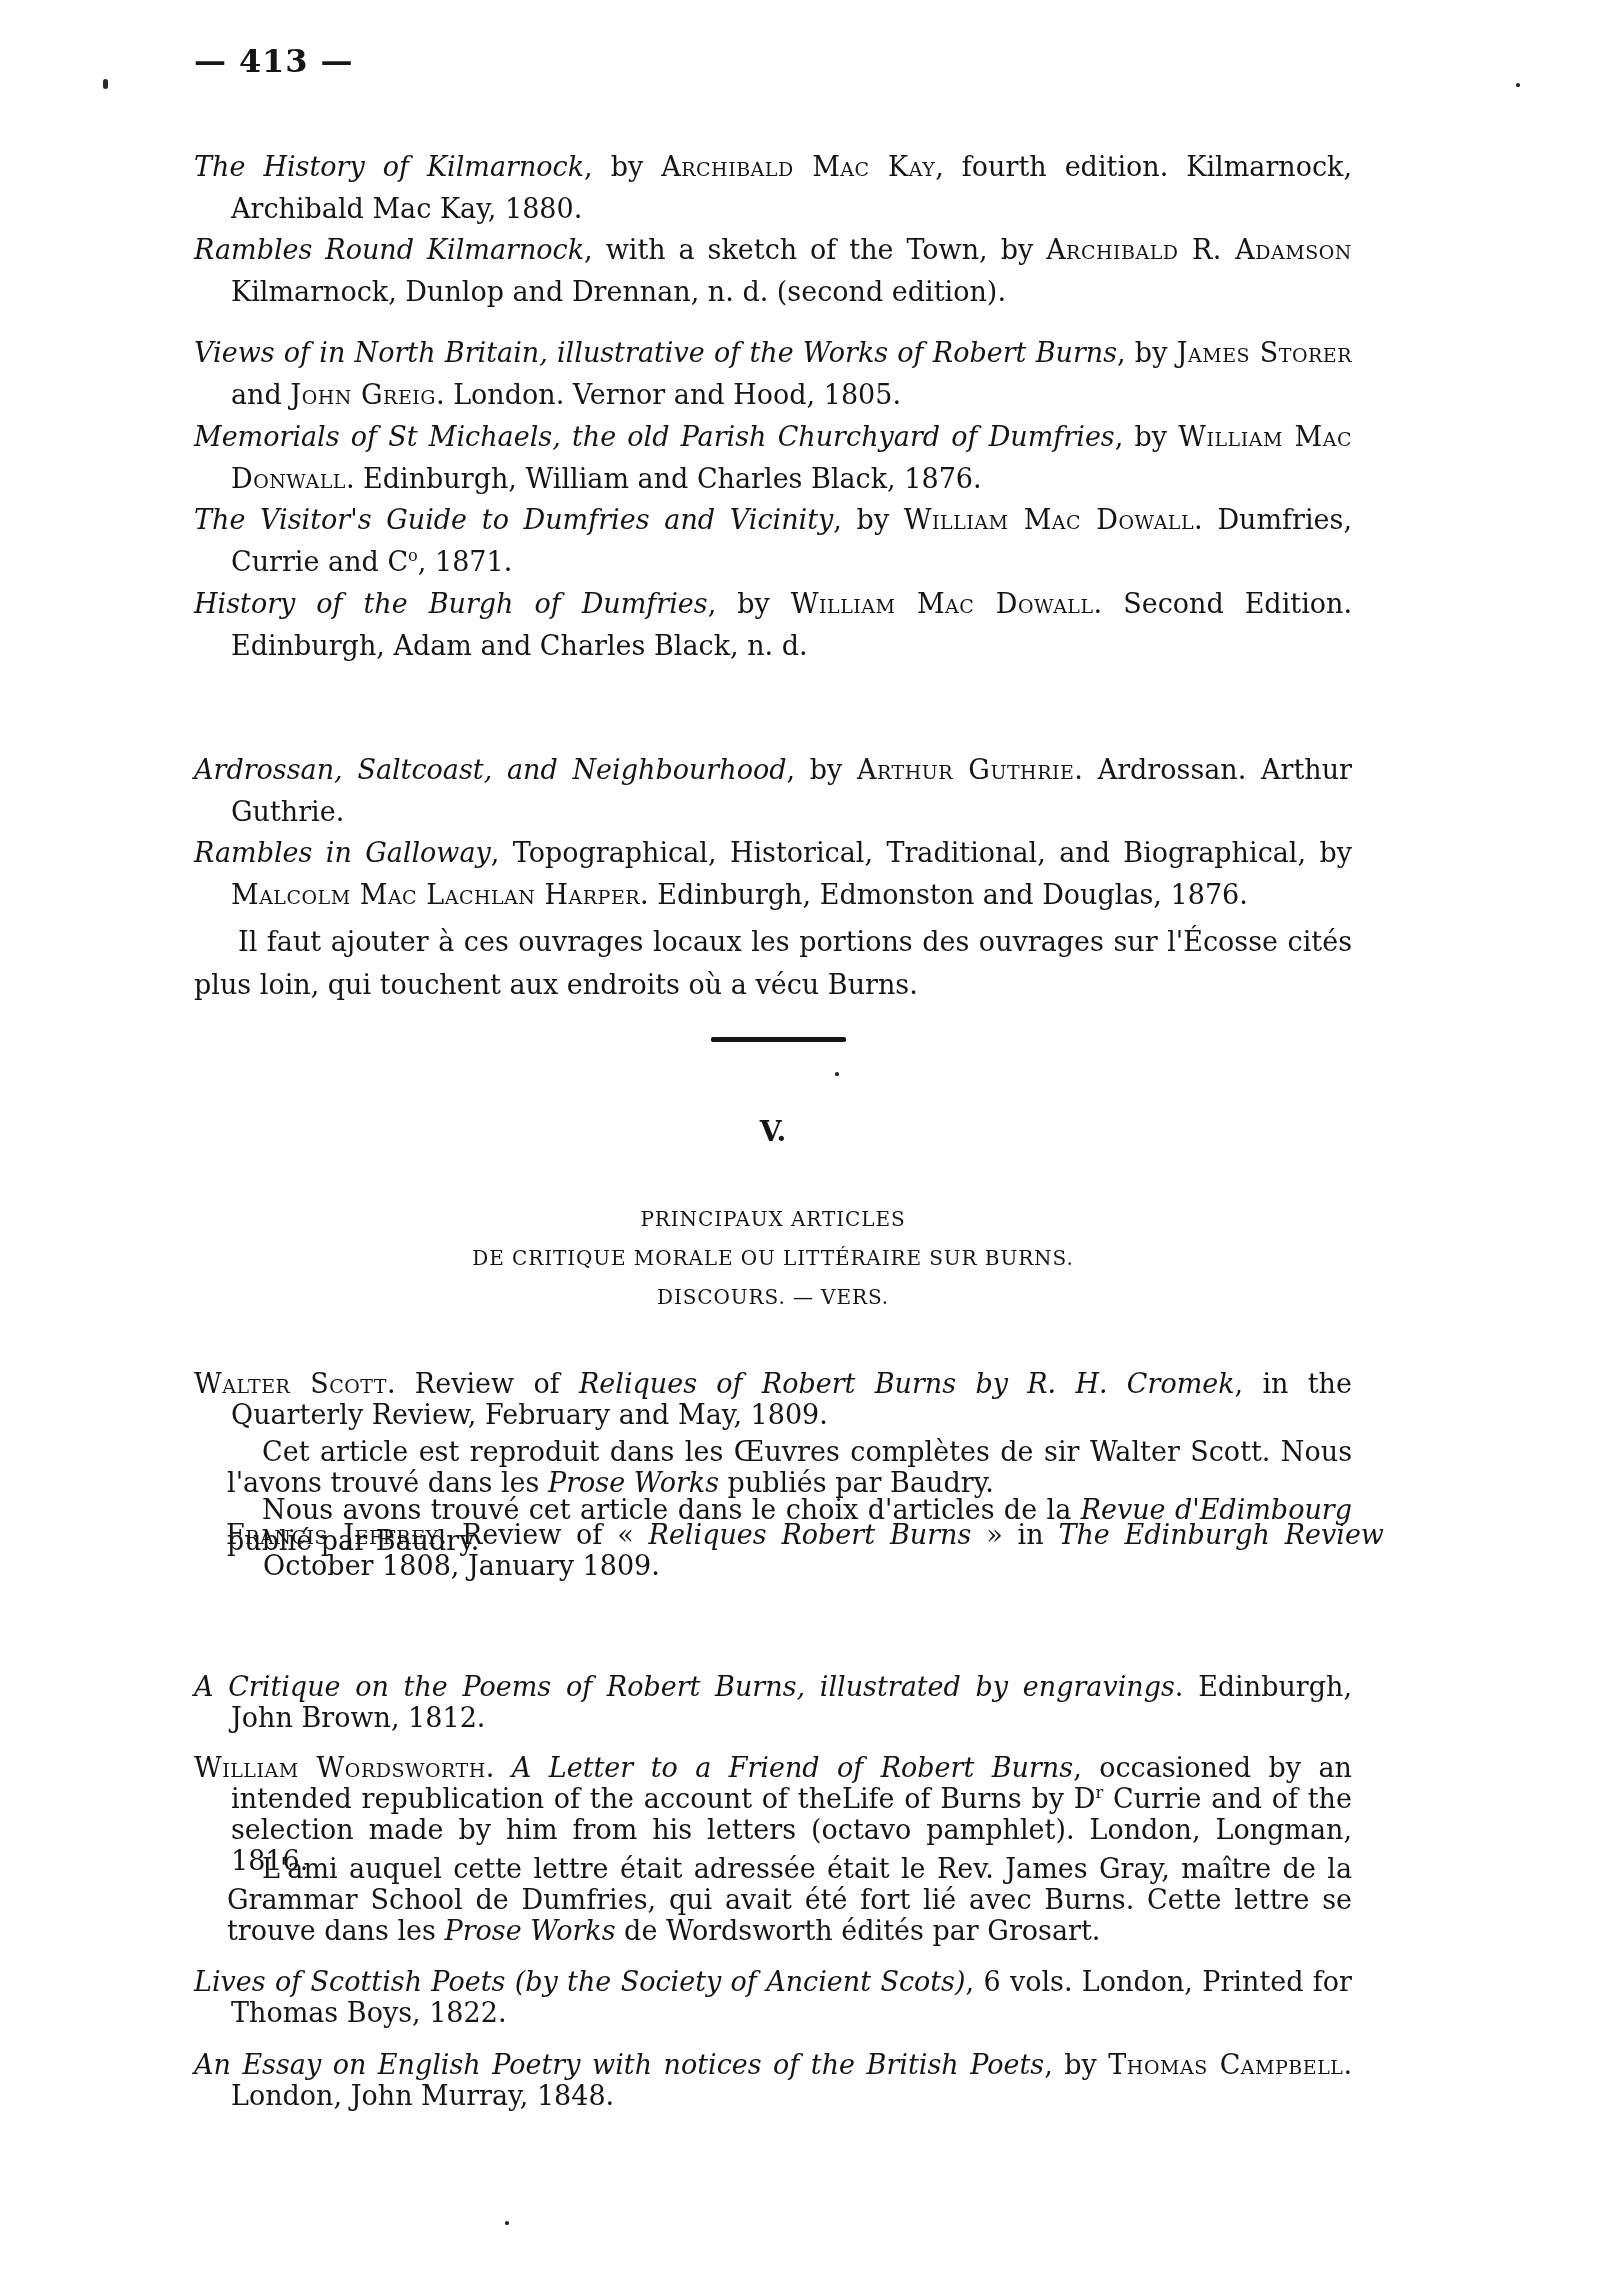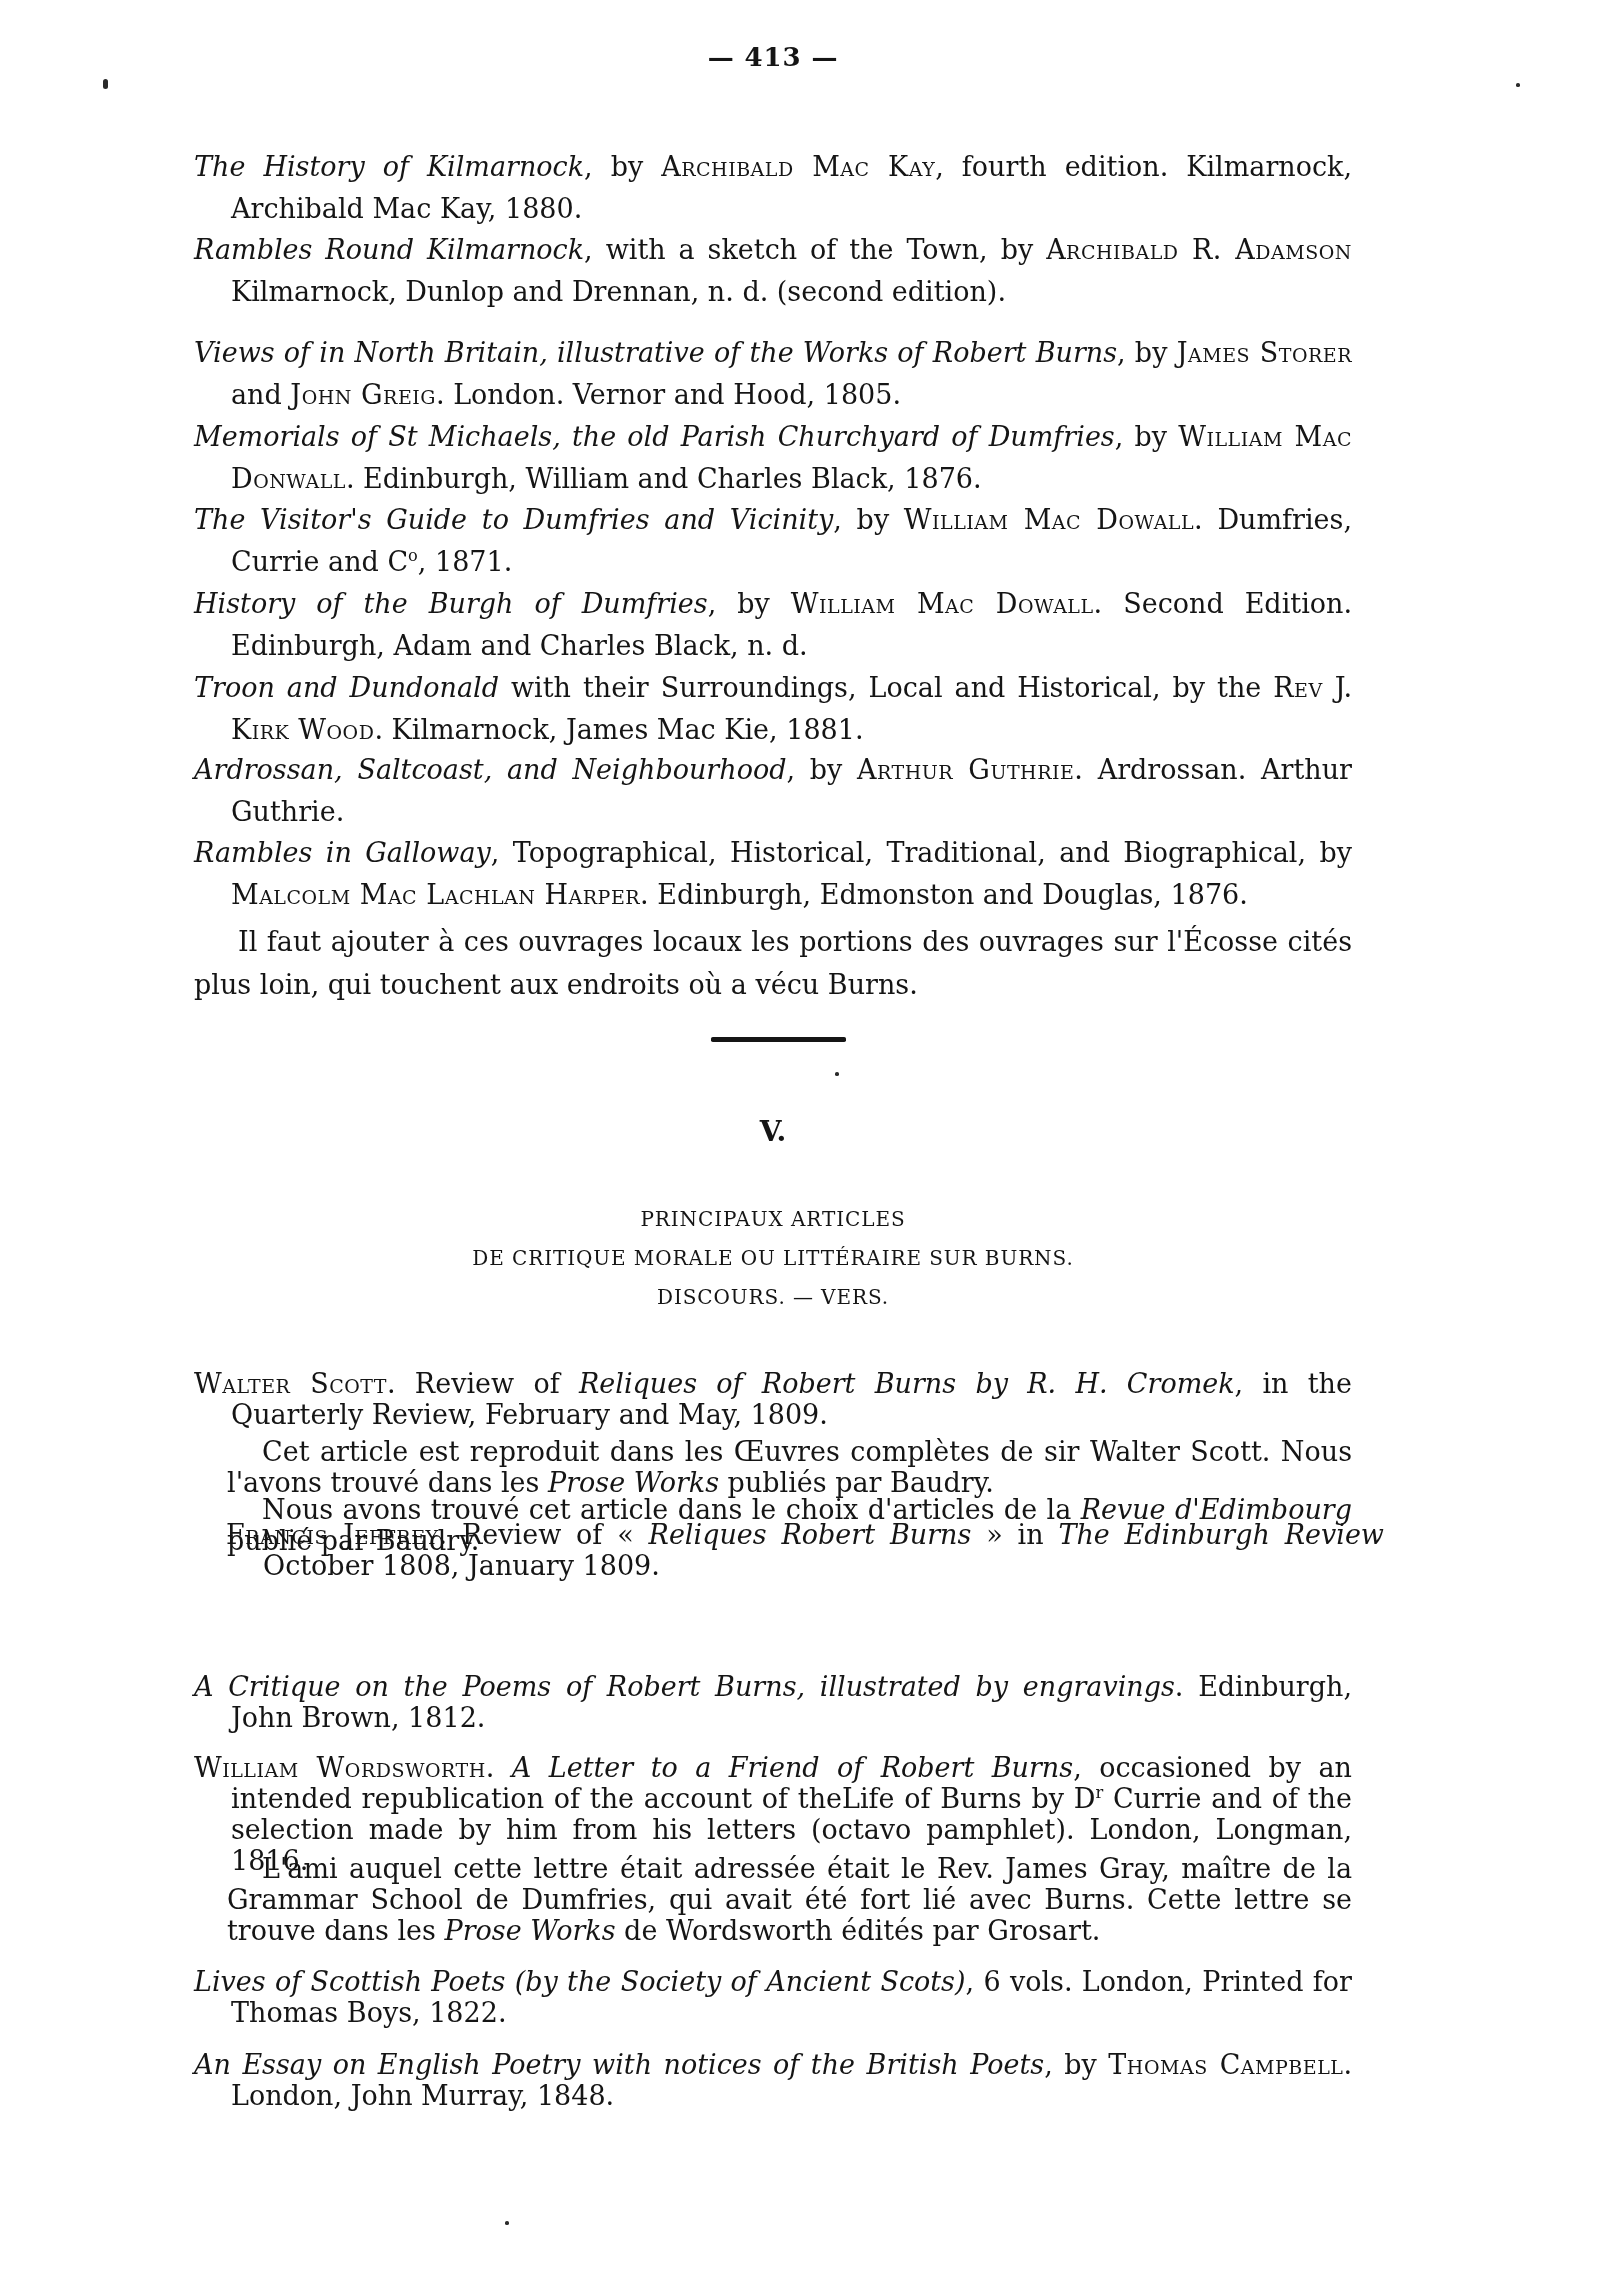--- a/index.html
+++ b/index.html
@@ -17,22 +17,22 @@
     font-size: 27px;
     overflow: hidden;
   }
   .blk {
     position: absolute;
     left: 194px;
     width: 1158px;
     box-sizing: border-box;
   }
   .page-number {
-    text-align: center;
-    font-size: 26px;
+    text-align: left;
+    font-size: 32px;
     letter-spacing: 0.9px;
     font-weight: bold;
   }
   .bib-entry {
     line-height: 42px;
     padding-left: 37px;
     text-indent: -37px;
     text-align: justify;
   }
   .closing-note {
@@ -87,21 +87,20 @@
 <div class="page">
 
   <div class="blk page-number" style="top:42px;">— 413 —</div>
 
   <div class="blk bib-entry" style="top:146px;"><span class="seg-i">The History of Kilmarnock</span><span>, by </span><span class="seg-sc">Archibald Mac Kay</span><span>, fourth edition. Kilmarnock, Archibald Mac Kay, 1880.</span></div>
   <div class="blk bib-entry" style="top:229px;"><span class="seg-i">Rambles Round Kilmarnock</span><span>, with a sketch of the Town, by </span><span class="seg-sc">Archibald R. Adamson</span><span> Kilmarnock, Dunlop and Drennan, n. d. (second edition).</span></div>
   <div class="blk bib-entry" style="top:332px;"><span class="seg-i">Views of in North Britain, illustrative of the Works of Robert Burns</span><span>, by </span><span class="seg-sc">James Storer</span><span> and </span><span class="seg-sc">John Greig</span><span>. London. Vernor and Hood, 1805.</span></div>
   <div class="blk bib-entry" style="top:416px;"><span class="seg-i">Memorials of St Michaels, the old Parish Churchyard of Dumfries</span><span>, by </span><span class="seg-sc">William Mac Donwall</span><span>. Edinburgh, William and Charles Black, 1876.</span></div>
   <div class="blk bib-entry" style="top:499px;"><span class="seg-i">The Visitor's Guide to Dumfries and Vicinity</span><span>, by </span><span class="seg-sc">William Mac Dowall</span><span>. Dumfries, Currie and C</span><span class="seg-sup">o</span><span>, 1871.</span></div>
   <div class="blk bib-entry" style="top:583px;"><span class="seg-i">History of the Burgh of Dumfries</span><span>, by </span><span class="seg-sc">William Mac Dowall</span><span>. Second Edition. Edinburgh, Adam and Charles Black, n. d.</span></div>
-  <div class="blk bib-entry" style="top:667px;"><span class="seg-i">Troon and Dundonald</span><span> with their Surroundings, Local and Historical, by the </span><span class="seg-sc">Rev</span><span> J. </span><span class="seg-sc">Kirk Wood</span><span>. Kilmarnock, James Mac Kie, 1881.</span></div>
   <div class="blk bib-entry" style="top:749px;"><span class="seg-i">Ardrossan, Saltcoast, and Neighbourhood</span><span>, by </span><span class="seg-sc">Arthur Guthrie</span><span>. Ardrossan. Arthur Guthrie.</span></div>
   <div class="blk bib-entry" style="top:832px;"><span class="seg-i">Rambles in Galloway</span><span>, Topographical, Historical, Traditional, and Biographical, by </span><span class="seg-sc">Malcolm Mac Lachlan Harper</span><span>. Edinburgh, Edmonston and Douglas, 1876.</span></div>
 
   <div class="blk closing-note" style="top:920px;">Il faut ajouter à ces ouvrages locaux les portions des ouvrages sur l'Écosse cités plus loin, qui touchent aux endroits où a vécu Burns.</div>
 
   <div class="rule" style="top:1037px;"></div>
 
   <div class="blk section-numeral" style="top:1115px;">V.</div>
 
   <div class="blk section-title" style="top:1200px;">

